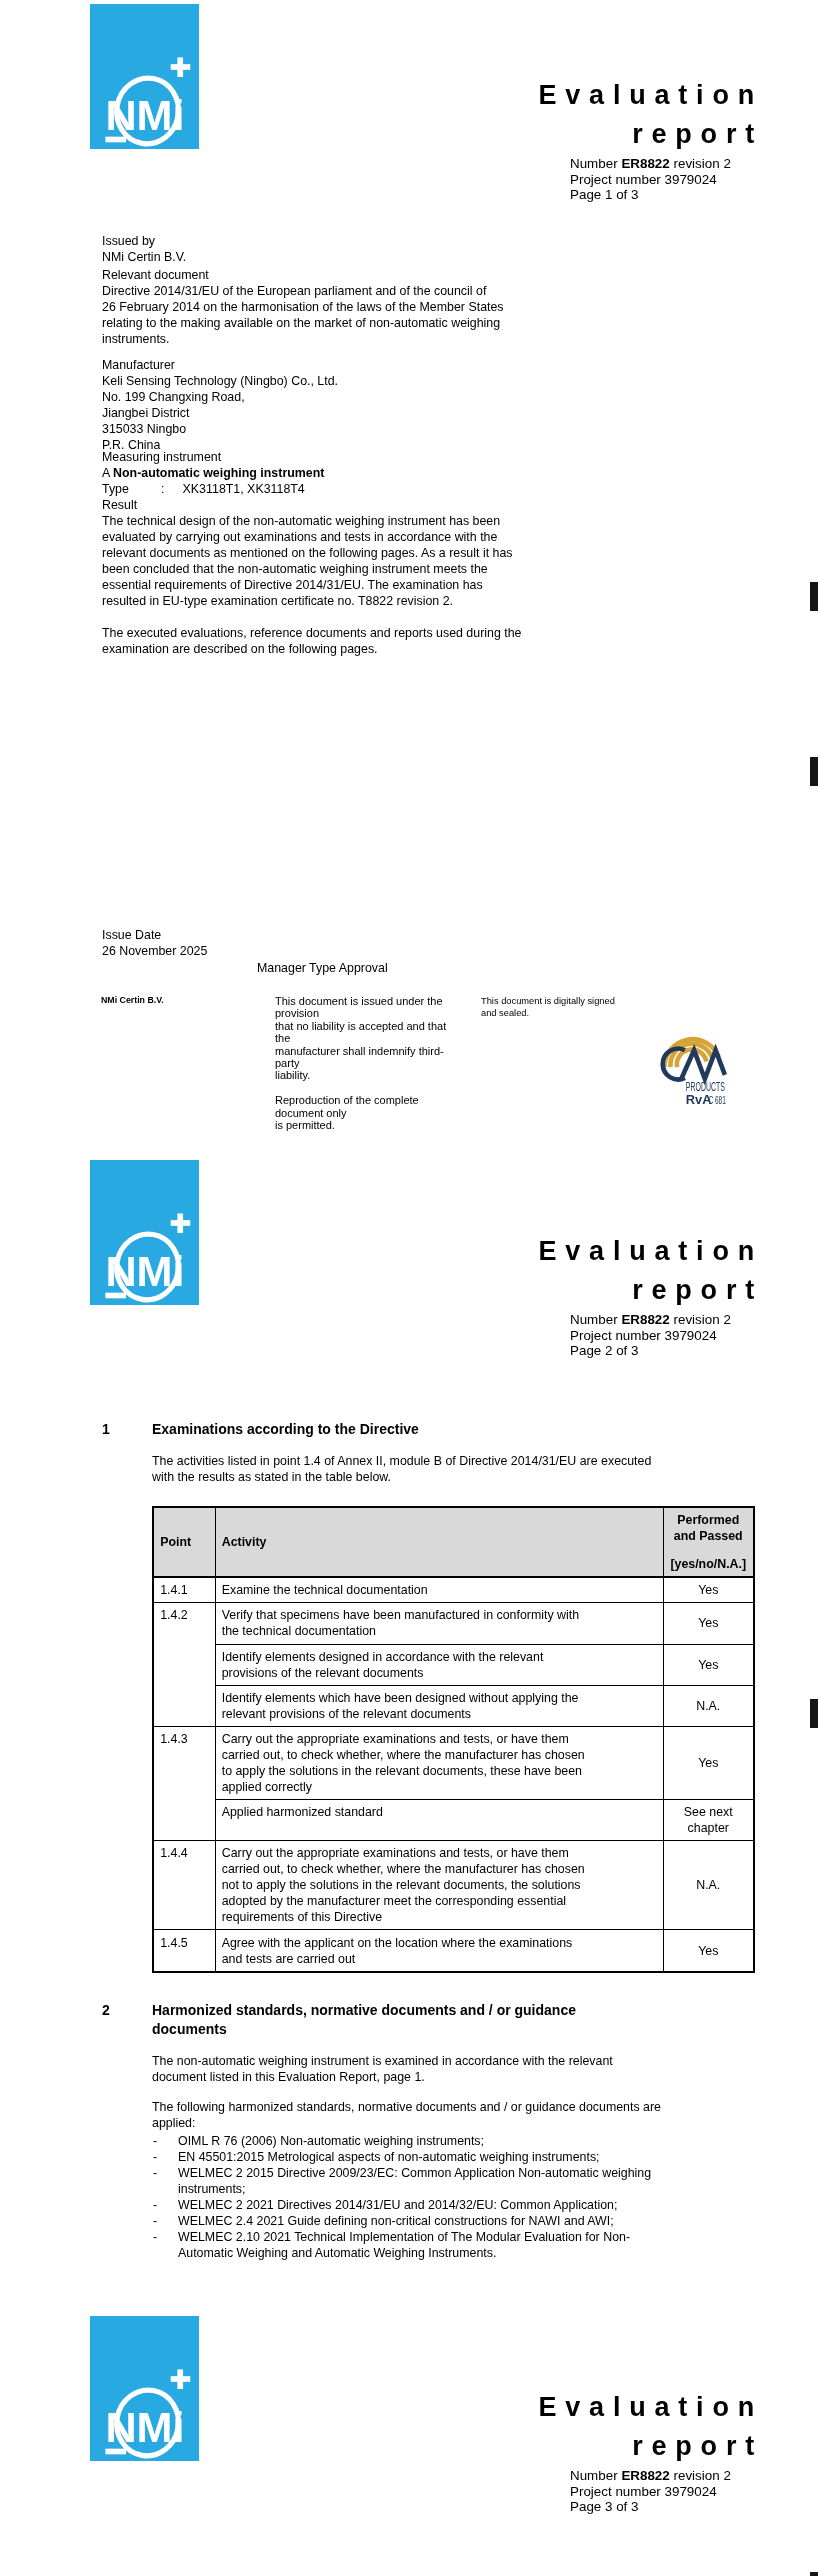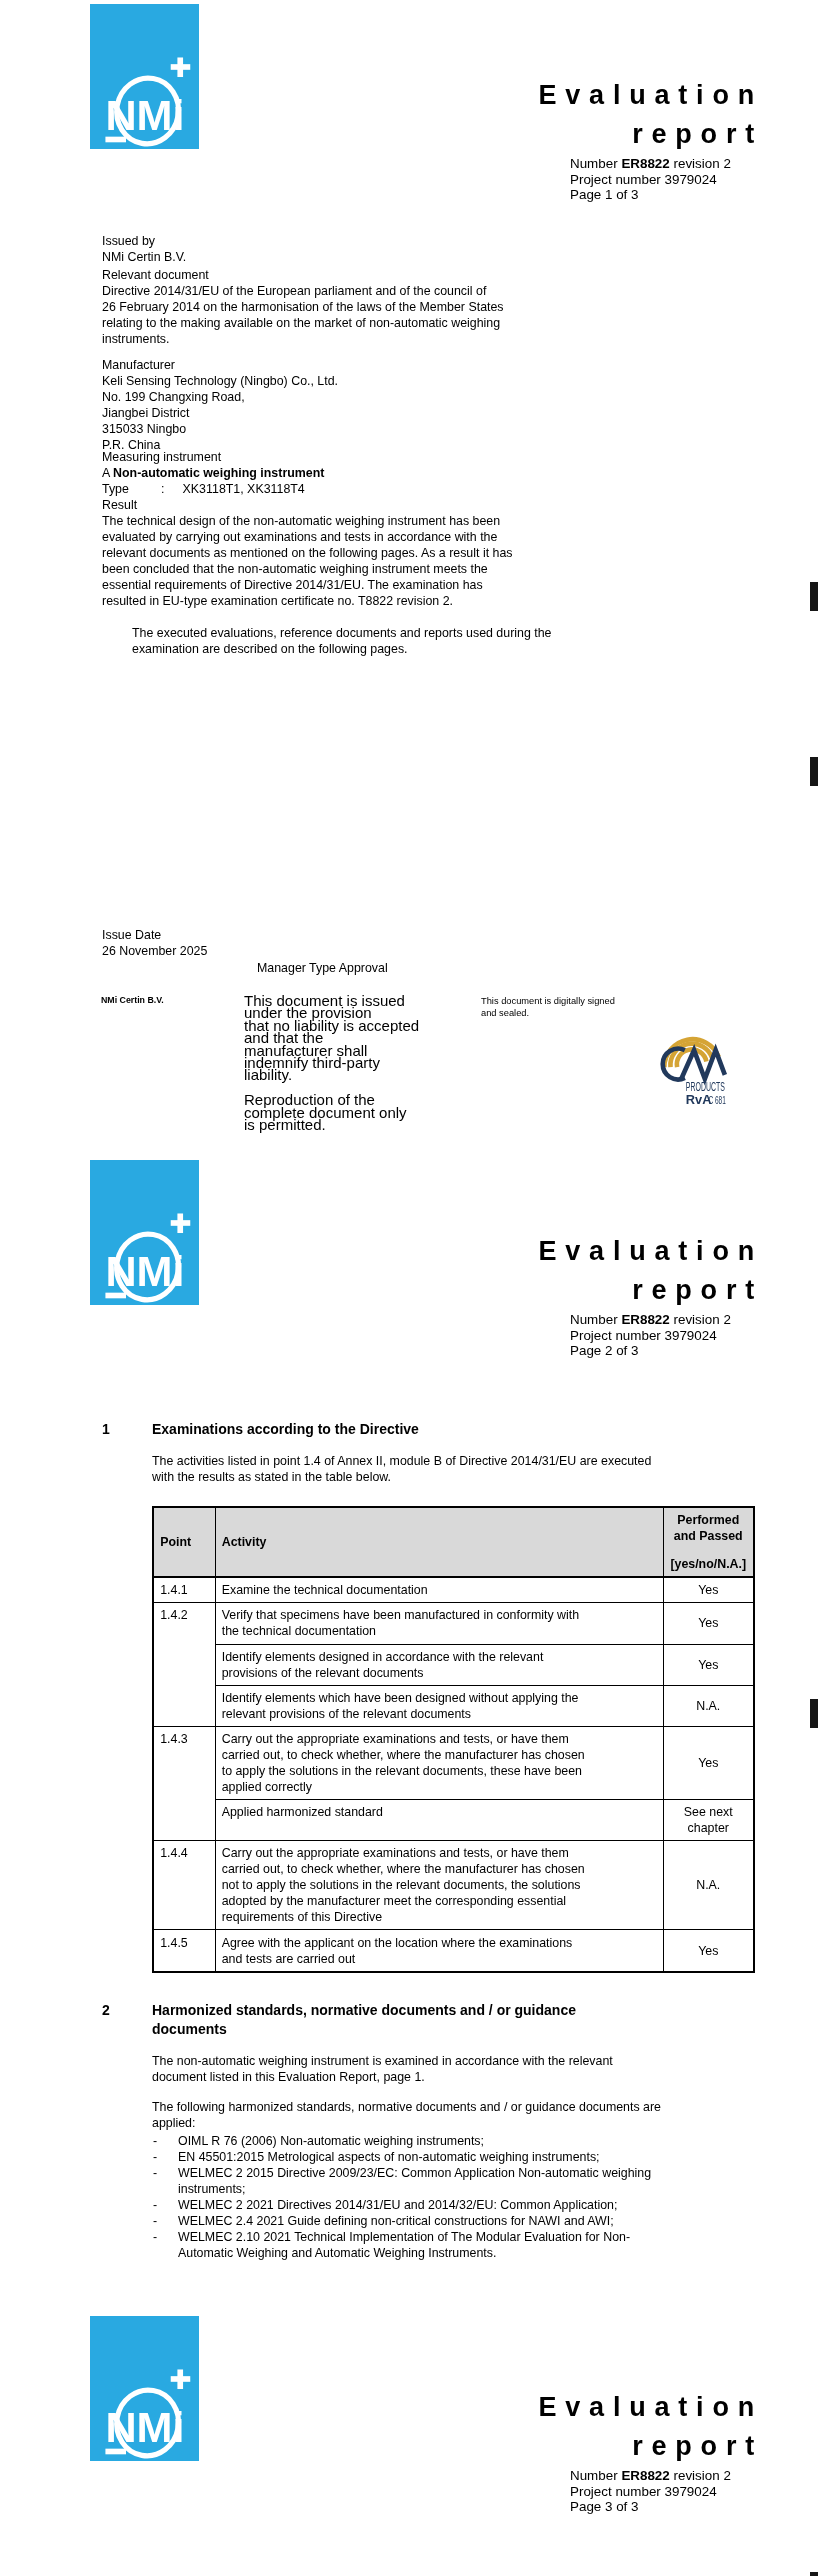--- a/index.html
+++ b/index.html
@@ -19,26 +19,26 @@
   .numblock{position:absolute;left:549px;top:156px;font-size:13.4px;line-height:15.5px;margin-left:21px;}
 
   
   .frow{position:absolute;left:102px;right:62px;display:flex;font-size:12.4px;line-height:16px;flex-direction:column;}
   .frow .lbl{width:155px;flex:none;}
   .frow .val{flex:1;}
   .pre{white-space:pre-line;}
   .boldspan{font-weight:700;}
   .typ-label{display:inline-block;width:59px;}
   .typ-colon{display:inline-block;width:21.6px;}
-  .result-para2{margin-top:16px;margin-left:30px;}
+  .result-para2{margin-top:16px;}
   .manager{position:absolute;left:257px;top:961px;font-size:12.4px;}
 
   .footer-left{position:absolute;left:101px;top:995px;width:144px;font-size:8.8px;line-height:11.3px;}
   .footer-left .company{font-weight:700;}
-  .footer-mid{position:absolute;left:244px;top:995px;width:185px;font-size:15px;line-height:12.4px;}
+  .footer-mid{position:absolute;left:275px;top:995px;width:185px;font-size:11px;line-height:12.4px;}
   .footer-mid .repro{margin-top:12.4px;}
   .footer-right{position:absolute;left:481px;top:995px;width:170px;font-size:9.3px;line-height:12.4px;}
   .rva-logo{position:absolute;left:653px;top:1018px;width:77px;height:88px;}
 
   
   .content2{position:absolute;left:102px;top:264px;width:652px;font-size:12.4px;line-height:16px;}
   .sechead{display:flex;font-weight:700;font-size:14px;line-height:19.6px;}
   .secnum{width:50px;flex:none;}
   .para{margin:13.4px 0 0 50px;}
   .gap-l{margin-top:28px;}

